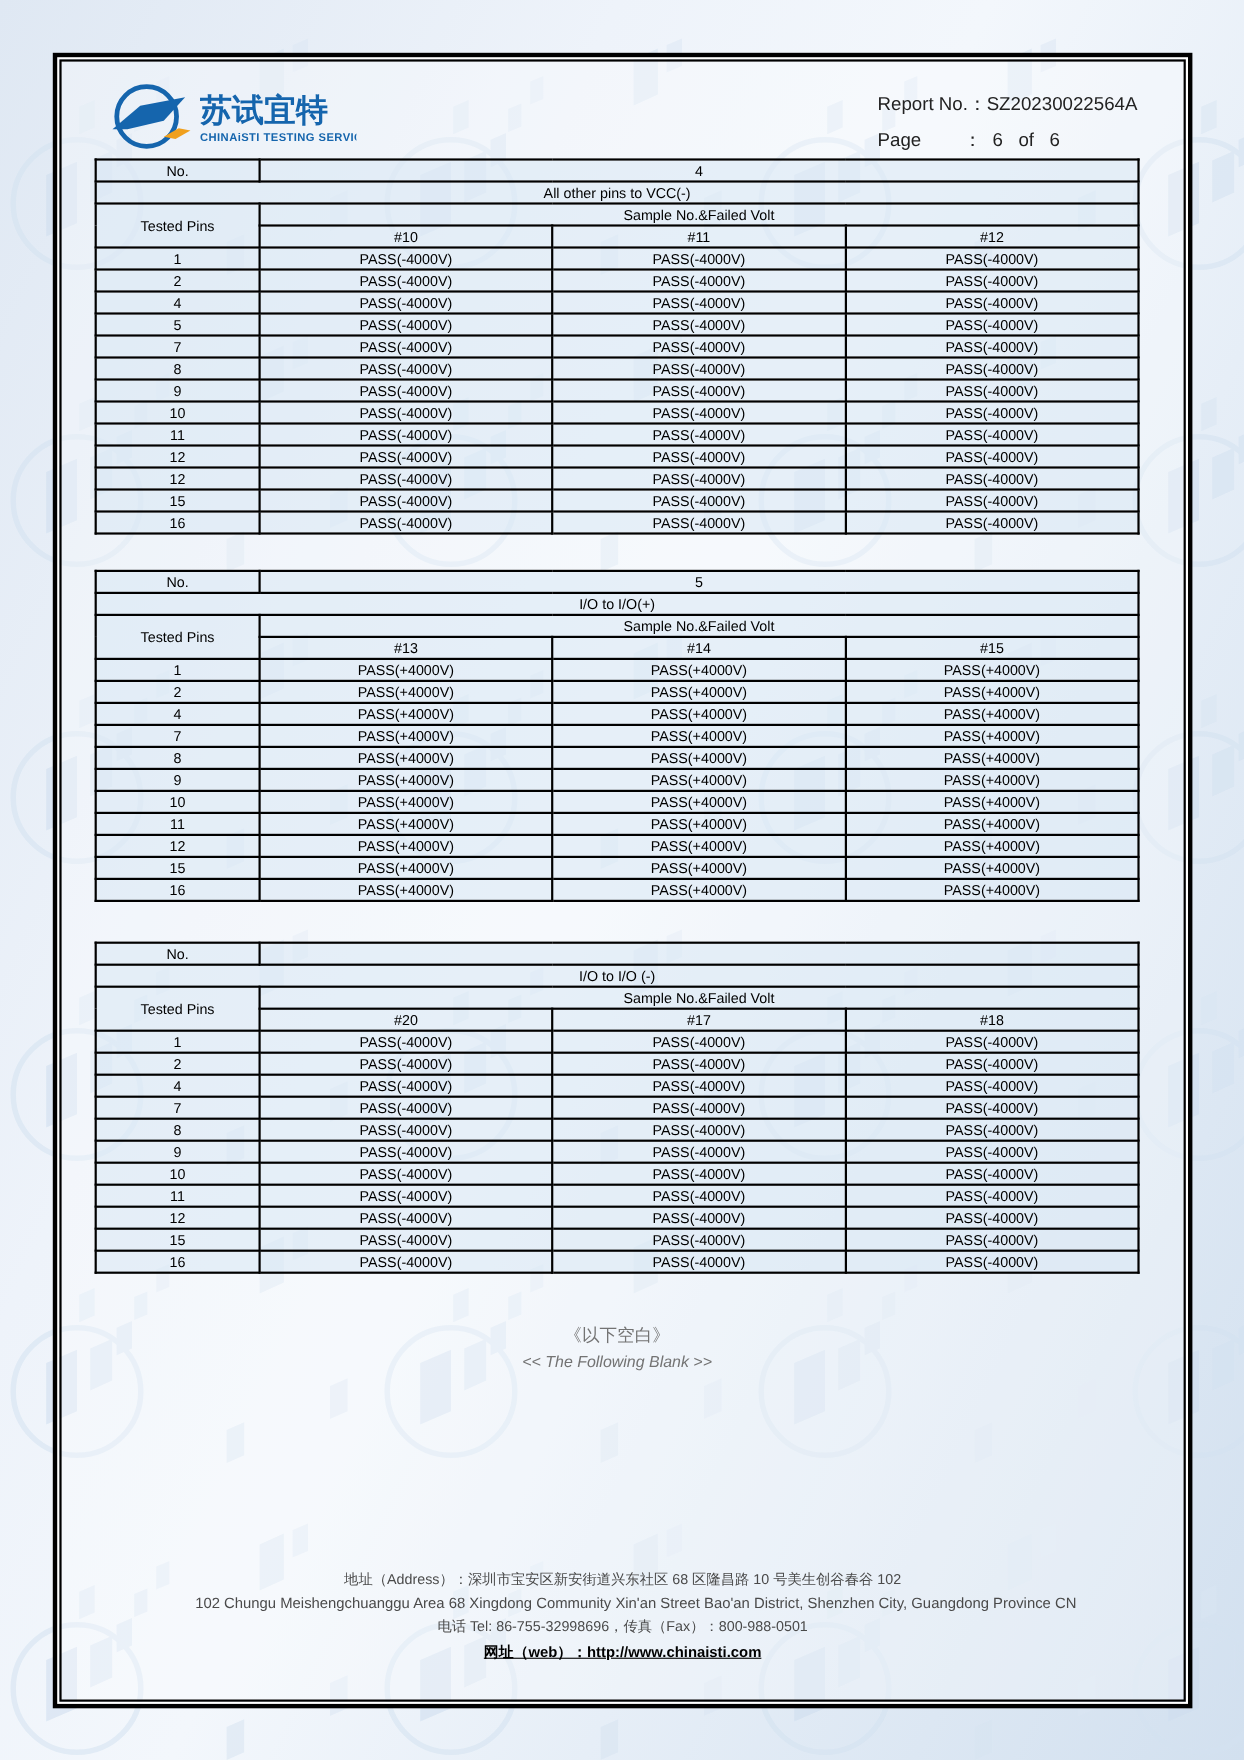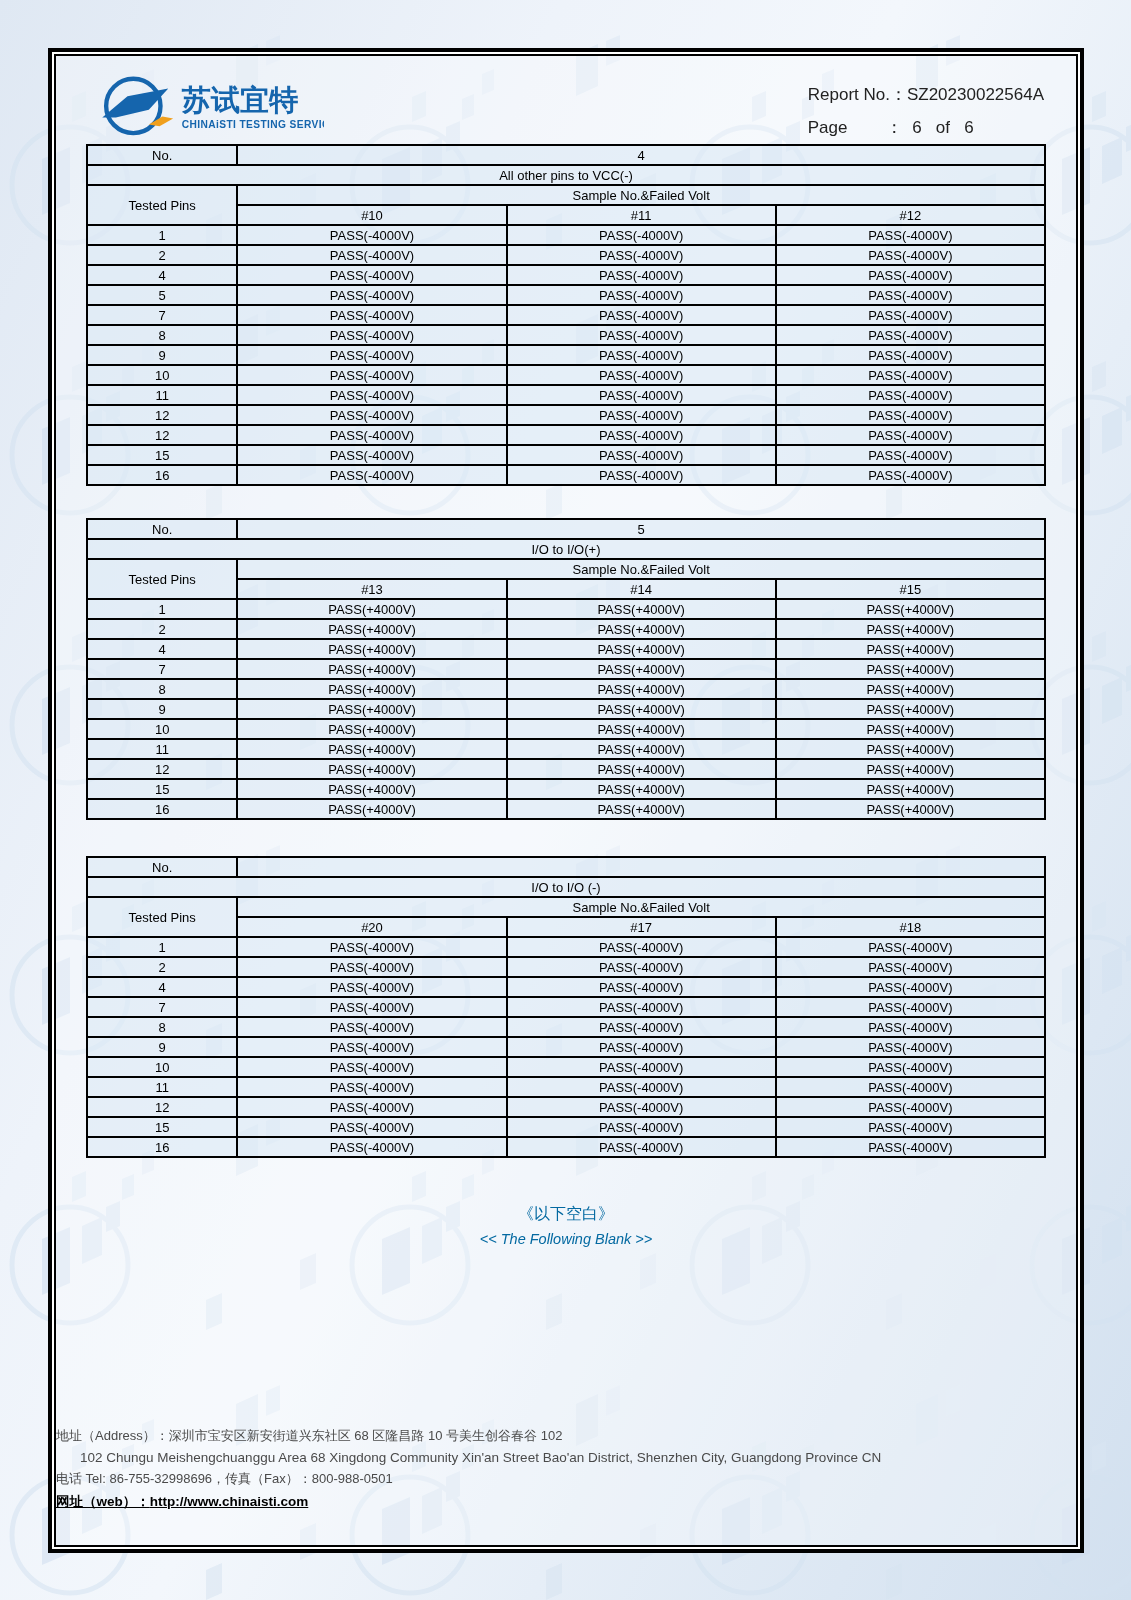--- a/index.html
+++ b/index.html
@@ -16,43 +16,43 @@
     border:2px solid #000;
     box-shadow:0 0 0 2px #fff, 0 0 0 6px #000;
     background:rgba(255,255,255,0.30);
     z-index:1; overflow:hidden;
   }
   .wm-text {
     position:absolute; left:20px; top:600px; width:1000px; z-index:0;
     font-size:158px; font-weight:bold; letter-spacing:6px;
     color:#9fbcd9; opacity:0.30; white-space:nowrap;
   }
-  .content { position:relative; z-index:1; padding:8px 30px 0 30px; height:100%; }
+  .content { position:relative; z-index:1; padding:8px 40px 0 30px; height:100%; }
   
   .header-row { position:relative; height:80px; display:flex; align-items:center; }
   .logo-svg { width:228px; height:66px; flex:0 0 auto; margin-left:10px; }
   .doc-title { font-size:17px; font-weight:bold; color:#000; margin-left:12px; margin-top:6px; }
   .report-info { position:absolute; right:2px; top:14px; font-size:17px; color:#222; line-height:1.95; }
   .report-info .lbl { display:inline-block; min-width:78px; }
   .pre { white-space:pre; }
   
   table.rt { width:100%; border-collapse:collapse; table-layout:fixed; }
   table.rt td {
     border:2px solid #000; height:20px; padding:0 2px;
     font-size:13px; color:#000; text-align:center; vertical-align:middle;
     background:rgba(213,229,244,0.50); overflow:hidden; white-space:nowrap;
   }
   .t-gap1 { margin-top:32px; }
   .t-gap2 { margin-top:36px; }
   
-  .blank-note { margin-top:46px; text-align:center; color:#0369a1; }
+  .blank-note { margin-top:46px; text-align:center; color:#737373; }
   .blank-note .cn { font-size:16px; }
   .blank-note .en { font-size:14.5px; margin-top:6px;font-style:italic; }
   
-  .footer { position:absolute; left:0; right:0; bottom:34px; text-align:left; z-index:1; }
+  .footer { position:absolute; left:0; right:0; bottom:34px; text-align:center; z-index:1; }
   .footer .ln { font-size:13px; color:#4a4a4a; margin-top:5px; }
   .footer .ln-en { font-size:13.5px;margin-left:24px; }
   .footer .web { font-size:13.5px; font-weight:bold; color:#000000; text-decoration:underline; margin-top:5px; display:inline-block; }
 </style>
 </head>
 <body>
 
 <div class="page">
 
   <svg class="wm-pattern" width="1131" height="1600" xmlns="http://www.w3.org/2000/svg">

